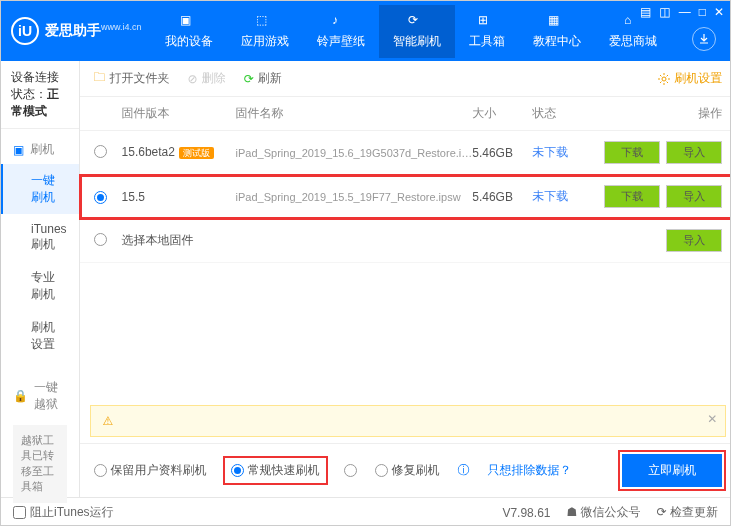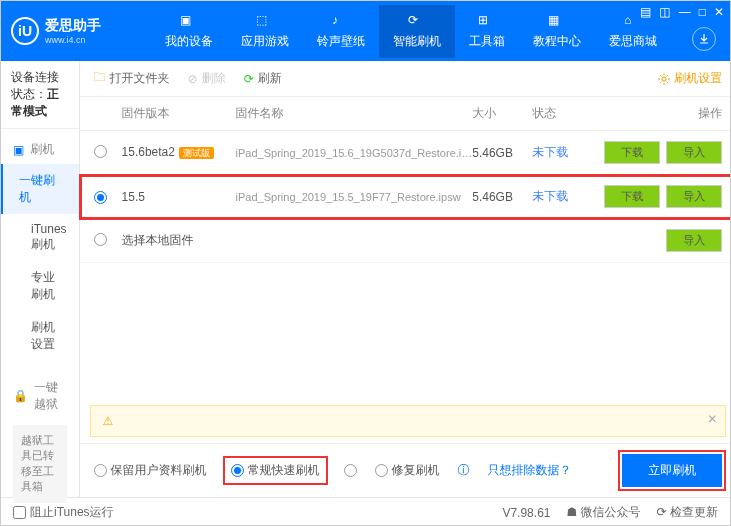--- a/index.html
+++ b/index.html
@@ -1,37 +1,37 @@
 <!DOCTYPE html>
 <html><head>
 <meta charset="utf-8">
 <style>
 *{margin:0;padding:0;box-sizing:border-box;font-family:"Microsoft YaHei",Arial,sans-serif;font-size:12px}
 body{background:#fff;width:731px;height:526px;overflow:hidden;border:1px solid #ccc}
 .header{background:#0176ff;height:60px;display:flex;align-items:center;padding:0 10px;color:#fff;position:relative}
 .logo-area{display:flex;align-items:center;gap:6px;width:140px}
 .logo-circle{width:28px;height:28px;border:2px solid #fff;border-radius:50%;display:flex;align-items:center;justify-content:center;font-weight:bold;font-size:14px}
-.logo-text{display:flex;flex-direction:column}
+.logo-text{display:flex;flex-direction:row}
 .logo-title{font-size:14px;font-weight:bold}
 .logo-sub{font-size:9px;opacity:.8}
 .nav{display:flex;gap:0;flex:1}
 .nav-item{display:flex;flex-direction:column;align-items:center;padding:8px 14px;cursor:pointer;font-size:11px}
 .nav-item.active{background:#005fd1}
 .nav-ico{width:18px;height:18px;margin-bottom:2px}
 .win-btns{position:absolute;top:4px;right:6px;display:flex;gap:8px;font-size:11px}
 .win-btns span{cursor:pointer}
 .dl-circle{position:absolute;right:14px;top:26px;width:24px;height:24px;border:1.5px solid rgba(255,255,255,.6);border-radius:50%;display:flex;align-items:center;justify-content:center}
 .body{display:flex;height:436px}
 .sidebar{width:155px;border-right:1px solid #e6e6e6;display:flex;flex-direction:column;background:#fff}
 .conn-status{padding:8px 10px;border-bottom:1px solid #eee;font-size:12px;color:#333}
 .conn-status b{color:#333}
 .side-sec{padding:6px 0}
 .side-head{padding:6px 12px;color:#888;display:flex;align-items:center;gap:6px;font-size:12px}
 .side-item{padding:8px 12px 8px 30px;color:#555;cursor:pointer;font-size:12px}
-.side-item.active{background:#eaf3ff;color:#0176ff;border-left:2px solid #0176ff;padding-left:16px}
+.side-item.active{background:#eaf3ff;color:#0176ff;border-left:2px solid #0176ff;padding-left:28px}
 .side-note{margin:6px 12px;padding:8px;background:#f5f5f5;color:#888;font-size:11px;line-height:1.4}
 .chk{display:flex;align-items:center;gap:4px;color:#666;font-size:11px}
 .main{flex:1;display:flex;flex-direction:column}
 .toolbar{height:36px;display:flex;align-items:center;padding:0 14px;border-bottom:1px solid #eee;gap:18px;color:#666}
 .tb-item{display:flex;align-items:center;gap:4px;cursor:pointer}
 .tb-right{margin-left:auto;color:#f0a000;display:flex;align-items:center;gap:4px}
 .thead{display:flex;padding:8px 14px;color:#888;border-bottom:1px solid #f0f0f0;font-size:11px}
 .col-radio{width:28px}
 .col-ver{width:114px}
 .col-name{flex:1}

